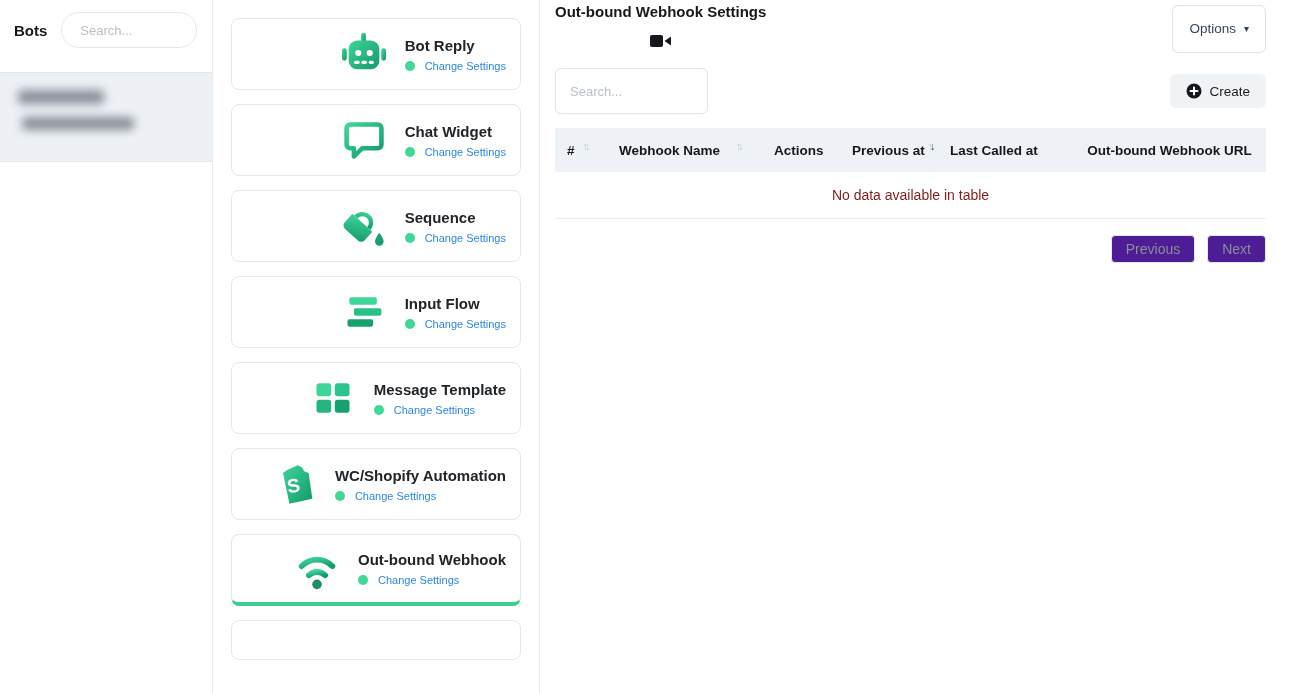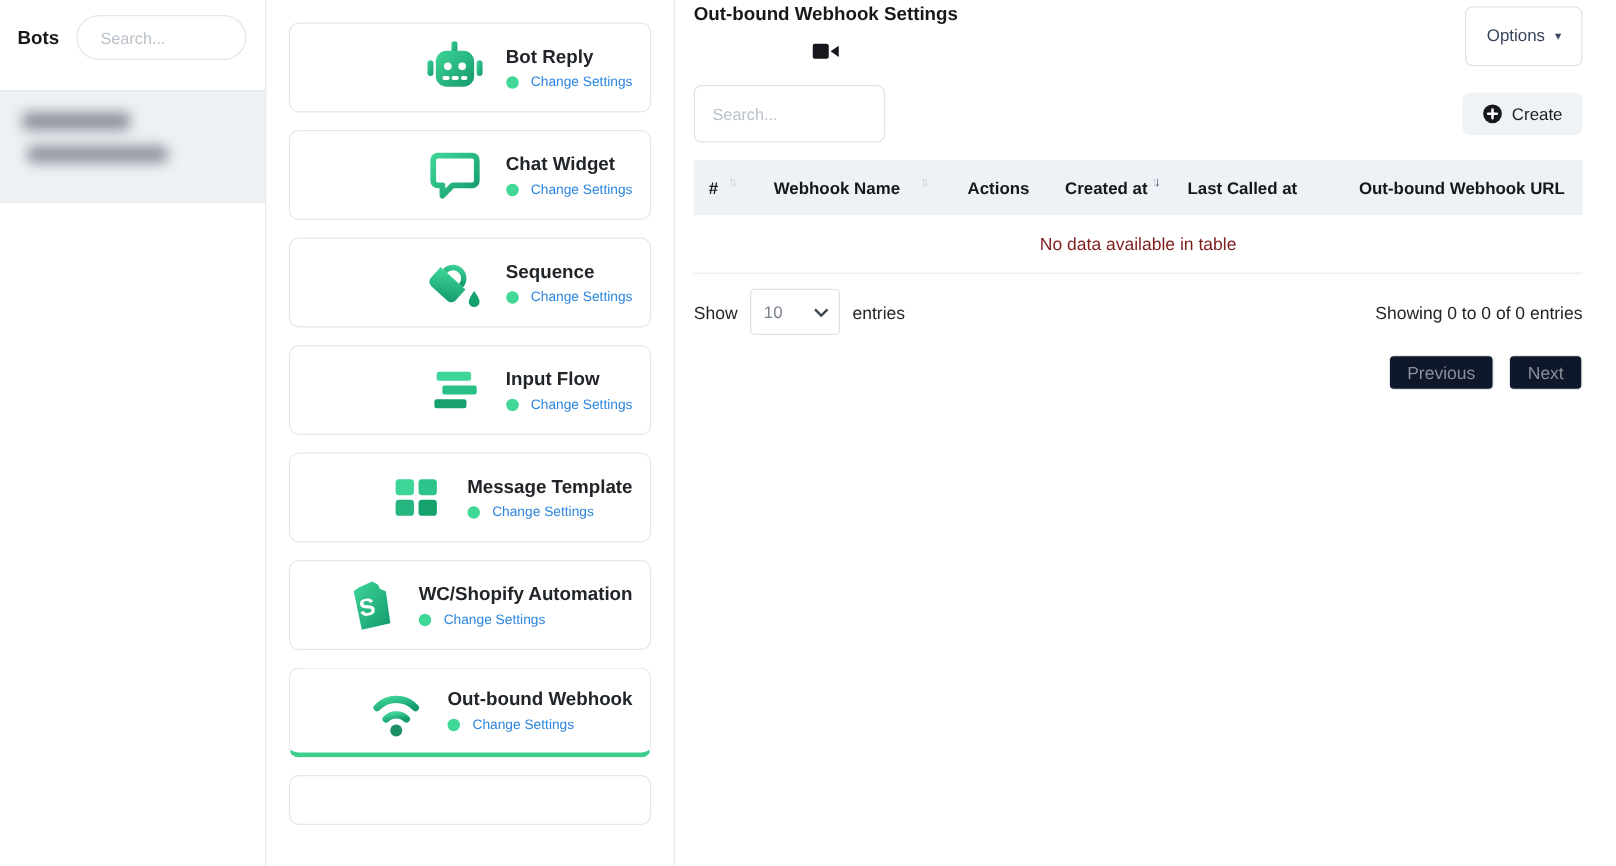--- a/index.html
+++ b/index.html
@@ -73,21 +73,21 @@
   .table-footer { display:flex; justify-content:space-between; align-items:center; margin-top:12px; }
   .show-wrap { display:flex; align-items:center; gap:10px; font-size:14px; color:#212529; }
   .select-wrap { position:relative; }
   .page-size { width:72px; height:37px; border:1px solid #dee2e6; border-radius:4px;
     appearance:none; -webkit-appearance:none; padding:0 10px; font-size:13.5px;
     color:#7a828c; background:#fff; font-family:inherit; cursor:pointer; }
   .select-wrap svg { position:absolute; right:9px; top:15px; pointer-events:none; }
   .summary { font-size:14px; color:#212529; }
 
   .pagination { display:flex; justify-content:flex-end; gap:12px; margin-top:16px; }
-  .page-btn { background:#0f172a; border:1px solid #e2e5e9; border-radius:4px; color:#8a8f98;
+  .page-btn { background:#4c1d95; border:1px solid #e2e5e9; border-radius:4px; color:#8a8f98;
     font-size:14px; padding:5px 14px; font-family:inherit; cursor:pointer; }
 </style>
 </head>
 <body>
 
 <svg width="0" height="0" style="position:absolute">
   <defs>
     <linearGradient id="gg" x1="0" y1="0" x2="1" y2="1">
       <stop offset="0" stop-color="#3ed598"></stop>
       <stop offset="1" stop-color="#13996b"></stop>
@@ -276,48 +276,33 @@
           <span class="sort"><span class="up">↑</span><span class="dn">↓</span></span>
         </div>
         <div class="th th-name">
           <span>Webhook Name</span>
           <span class="sort" style="margin-left:16px"><span class="up">↑</span><span class="dn">↓</span></span>
         </div>
         <div class="th th-actions">
           <span>Actions</span>
         </div>
         <div class="th th-created">
-          <span>Created at</span>
+          <span>Previous at</span>
           <span class="sort active" style="margin-left:3px"><span class="up">↑</span><span class="dn">↓</span></span>
         </div>
         <div class="th th-called">
           <span>Last Called at</span>
         </div>
         <div class="th th-url">
           <span>Out-bound Webhook URL</span>
         </div>
       </div>
       <div class="empty-row">No data available in table</div>
     </div>
 
-    <div class="table-footer">
-      <div class="show-wrap">
-        <span>Show</span>
-        <span class="select-wrap">
-          <select class="page-size">
-            <option>10</option>
-          </select>
-          <svg width="12" height="8" viewBox="0 0 12 8">
-            <path d="M1 1.5 L6 6.5 L11 1.5" stroke="#3c4450" stroke-width="1.8" fill="none"></path>
-          </svg>
-        </span>
-        <span>entries</span>
-      </div>
-      <div class="summary">Showing 0 to 0 of 0 entries</div>
-    </div>
 
     <div class="pagination">
       <button class="page-btn">Previous</button>
       <button class="page-btn">Next</button>
     </div>
 
   </main>
 </div>
 
 </body></html>

